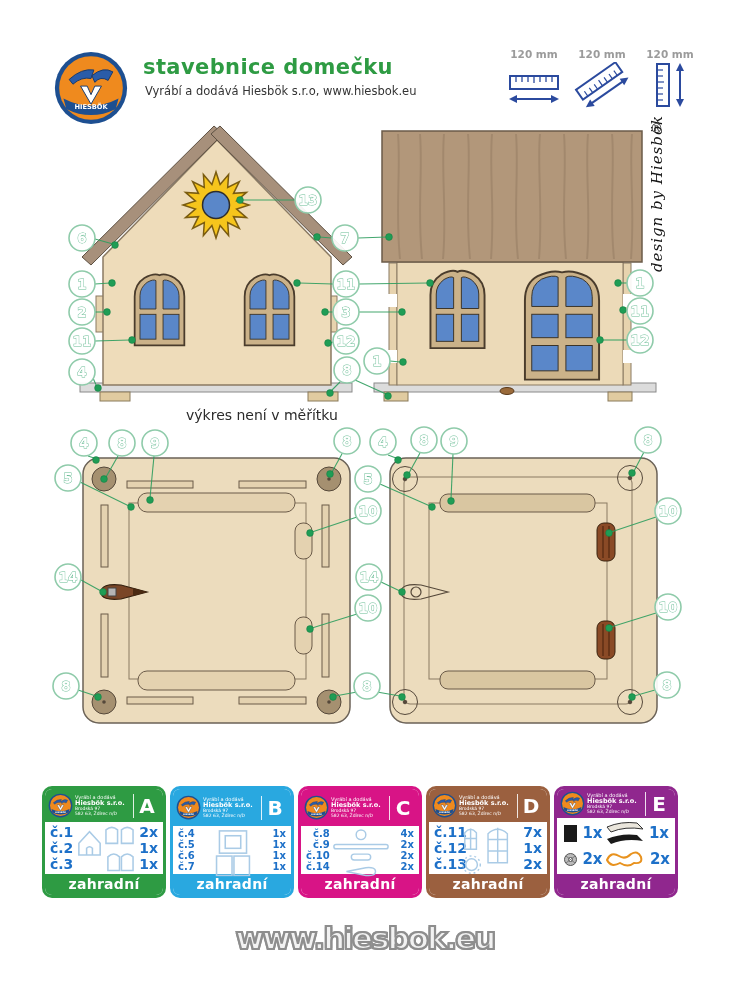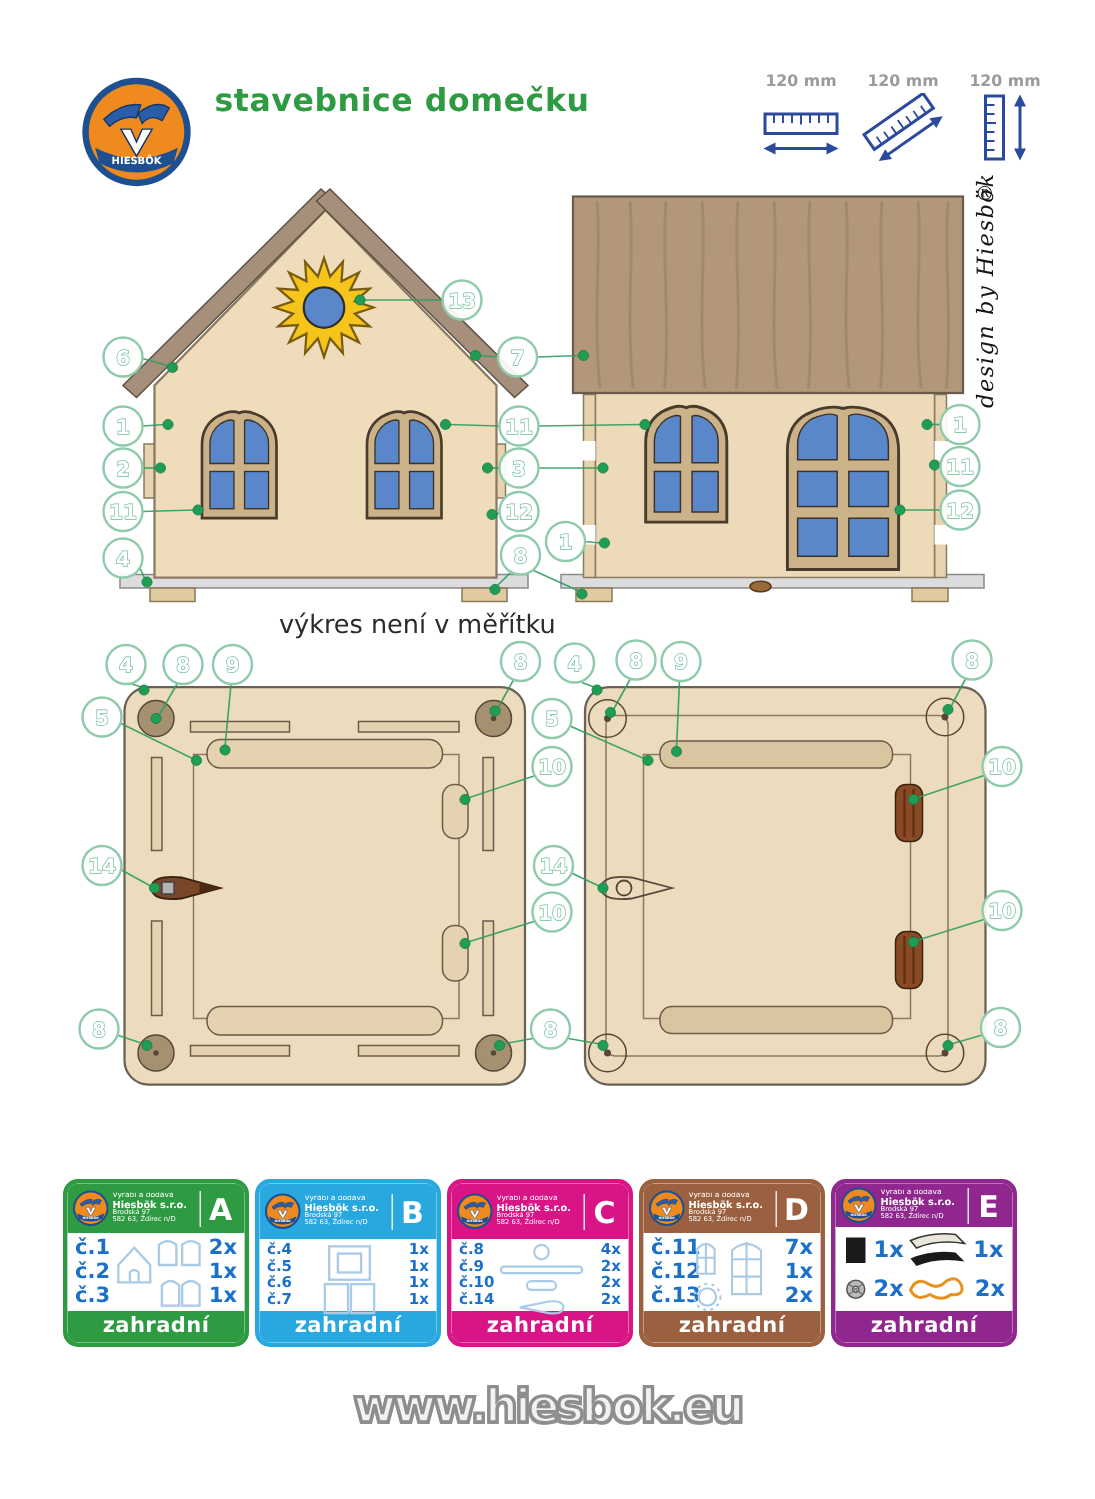--- a/index.html
+++ b/index.html
@@ -6,21 +6,21 @@
   .page{position:relative;width:730px;height:999px;background:#fff;overflow:hidden;
         font-family:"DejaVu Sans","Liberation Sans",sans-serif;}
   
   .logo-wrap{position:absolute;left:53px;top:50px;width:76px;height:76px;}
   .sheet-title{position:absolute;left:143px;top:55px;font-size:21px;font-weight:bold;color:#2e9b43;letter-spacing:.4px;}
   .sheet-subtitle{position:absolute;left:145px;top:84px;font-size:11.5px;color:#343434;}
   .measures{position:absolute;left:506px;top:48px;display:flex;gap:12px;}
   .measure{width:56px;text-align:center;}
   .m-label{font-size:10.5px;font-weight:bold;color:#9b9b9b;margin-bottom:2px;}
   
-  .note{position:absolute;left:186px;top:407px;font-size:17px;color:#2b2b2b;}
+  .note{position:absolute;left:186px;top:407px;font-size:14px;color:#2b2b2b;}
   
   .art{position:absolute;left:0;top:0;}
   .co-ring{fill:rgba(255,255,255,.92);stroke:#8fcbaa;stroke-width:1.6;}
   .co-num{fill:#ffffff;stroke:#6bbd96;stroke-width:.9;paint-order:stroke;
           font-family:"DejaVu Sans","Liberation Sans",sans-serif;font-weight:bold;font-size:13.5px;
           text-anchor:middle;}
   .co-line{stroke:#2f9e5f;stroke-width:1.1;opacity:.9;}
   .co-dot{fill:#1f9d55;stroke:#157a40;stroke-width:.5;}
   .slot{fill:#e4d2b0;stroke:#6b5b49;stroke-width:1;}
   .outline{fill:none;stroke:#8a7a63;stroke-width:1;}
@@ -28,21 +28,21 @@
   .cards{position:absolute;left:42px;top:786px;display:flex;gap:4px;}
   .card{width:124px;height:112px;box-sizing:border-box;border:3px solid;border-radius:10px;background:#fff;
         display:flex;flex-direction:column;overflow:hidden;}
   .card-head{height:33px;display:flex;align-items:center;padding:2px 3px;gap:2px;color:#fff;}
   .card-head .addr{flex:1;line-height:1.05;overflow:hidden;}
   .addr .l1{font-size:5px;}
   .addr .l2{font-size:6.5px;font-weight:bold;}
   .addr .l3,.addr .l4{font-size:4.5px;}
   .card-letter{width:26px;text-align:center;font-size:20px;font-weight:bold;border-left:1.5px solid rgba(255,255,255,.85);}
   .card-body{flex:1;position:relative;background:#fff;display:flex;padding:2px 5px;}
-  .col-parts{display:flex;flex-direction:column;justify-content:space-around;font-weight:bold;color:#1d70c8;}
+  .col-parts{display:flex;flex-direction:column;justify-content:space-around;font-weight:bold;color:#1d70c8;align-items:flex-end;}
   .col-counts{display:flex;flex-direction:column;justify-content:space-around;font-weight:bold;color:#1d70c8;text-align:right;margin-left:auto;}
   .rows3{font-size:14px;}
   .rows4{font-size:10px;}
   .mid-shapes{position:absolute;left:30px;right:28px;top:2px;bottom:2px;}
   .card-foot{height:21px;color:#fff;font-weight:bold;font-size:14px;text-align:center;line-height:21px;letter-spacing:.3px;}
   
   .e-grid{flex:1;display:grid;grid-template-columns:1fr 1.25fr;grid-template-rows:1fr 1fr;align-items:center;}
   .e-cell{display:flex;align-items:center;gap:4px;justify-content:center;}
   .e-count{font-weight:bold;color:#1d70c8;font-size:15px;}
   
@@ -419,20 +419,21 @@
         </g>
     </g>
   </svg>
 
   <div class="logo-wrap">
     <svg width="76" height="76" viewBox="0 0 80 80">
         <use href="#logo"></use>
       </svg>
   </div>
   <div class="sheet-title">stavebnice domečku</div>
+  <div class="sheet-subtitle">Vyrábí a dodává Hiesbök s.r.o, www.hiesbok.eu</div>
 
   <div class="measures">
     <div class="measure">
       <div class="m-label">120 mm</div>
       <svg width="52" height="46" viewBox="0 0 52 46">
         <rect x="2" y="14" width="48" height="13" fill="#fff" stroke="#2b4a9e" stroke-width="2"></rect>
         <g stroke="#2b4a9e" stroke-width="1.3">
             <line x1="8" y1="14" x2="8" y2="20"></line>
             <line x1="14" y1="14" x2="14" y2="20"></line>
             <line x1="20" y1="14" x2="20" y2="20"></line>

